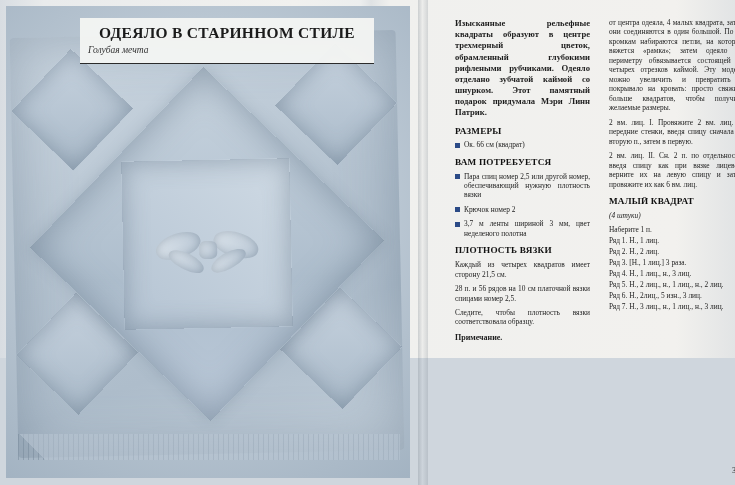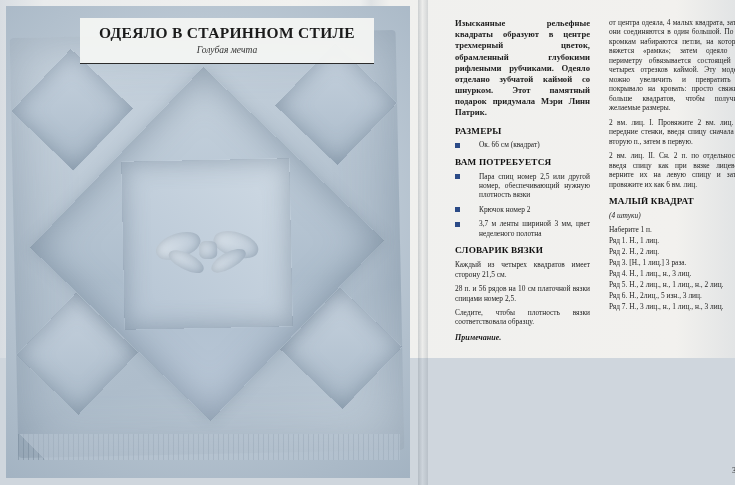--- a/index.html
+++ b/index.html
@@ -88,36 +88,36 @@
     position:absolute;left:74px;top:12px;width:278px;
     background:rgba(244,245,243,.94);
     padding:6px 8px 8px;
     border-bottom:1px solid #2b2b2b;
   }
   .caption-title{
     font-size:15.5px;font-weight:bold;text-align:center;letter-spacing:.3px;color:#1b1b1b;
     white-space:nowrap;
   }
   .caption-sub{
-    font-size:9.5px;font-style:italic;text-align:center;color:#333;margin-top:3px;
+    font-size:9.5px;font-style:italic;color:#333;margin-top:3px;
   }
   
   .right{position:absolute;left:428px;top:0;width:307px;height:485px;margin-left:21px;}
   .col{position:absolute;top:18px;width:135px;font-size:7.4px;line-height:1.28;color:#1d1d1d;text-align:justify;}
   .colA{left:6px;}
   .colB{left:160px;}
   .col p{margin:0 0 5px 0;}
   .col .lead{font-weight:bold;font-size:8.6px;line-height:1.3;text-align:justify;}
   .hdr{font-weight:bold;font-size:9.2px;margin:7px 0 3px 0;color:#111;letter-spacing:.2px;}
-  .bullet{position:relative;padding-left:24px;margin:0 0 4px 0;}
+  .bullet{position:relative;padding-left:9px;margin:0 0 4px 0;}
   .bullet:before{
     content:"";position:absolute;left:0;top:2.5px;width:5px;height:5px;background:#2b4a86;
   }
   .ital{font-style:italic;}
-  .note-h{font-style:italic;font-weight:bold;font-size:8px;margin:6px 0 2px;}
+  .note-h{font-weight:bold;font-size:8px;margin:6px 0 2px;}
   .pageno{
     position:absolute;right:16px;bottom:10px;font-size:8px;color:#222;
   }
   .tightlist p{margin:0 0 1.5px 0;}
 </style>
 </head>
 <body>
 
 <div class="page">
   <div class="paper"></div>
@@ -157,21 +157,21 @@
       <p class="lead">Изысканные рельефные квадраты образуют в центре трехмерный цветок, обрамленный глубокими рифлеными рубчиками. Одеяло отделано зубчатой каймой со шнурком. Этот памятный подарок придумала Мэри Линн Патрик.</p>
 
       <div class="hdr">РАЗМЕРЫ</div>
       <p class="bullet">Ок. 66 см (квадрат)</p>
 
       <div class="hdr">ВАМ ПОТРЕБУЕТСЯ</div>
       <p class="bullet">Пара спиц номер 2,5 или другой номер, обеспечивающий нужную плотность вязки</p>
       <p class="bullet">Крючок номер 2</p>
       <p class="bullet">3,7 м ленты шириной 3 мм, цвет неделеного полотна</p>
 
-      <div class="hdr">СЛОВАРИК ВЯЗКИ</div>
+      <div class="hdr">ПЛОТНОСТЬ ВЯЗКИ</div>
       <p>Каждый из четырех квадратов имеет сторону 21,5 см.</p>
       <p>28 п. и 56 рядов на 10 см платочной вязки спицами номер 2,5.</p>
       <p>Следите, чтобы плотность вязки соответствовала образцу.</p>
 
       <div class="note-h">Примечание.</div>
     </div>
 
     <div class="col colB">
       <p>от центра одеяла, 4 малых квадрата, затем они соединяются в один большой. По их кромкам набираются петли, на которых вяжется «рамка»; затем одеяло по периметру обвязывается состоящей из четырех отрезков каймой. Эту модель можно увеличить и превратить в покрывало на кровать: просто свяжите больше квадратов, чтобы получить желаемые размеры.</p>
 

